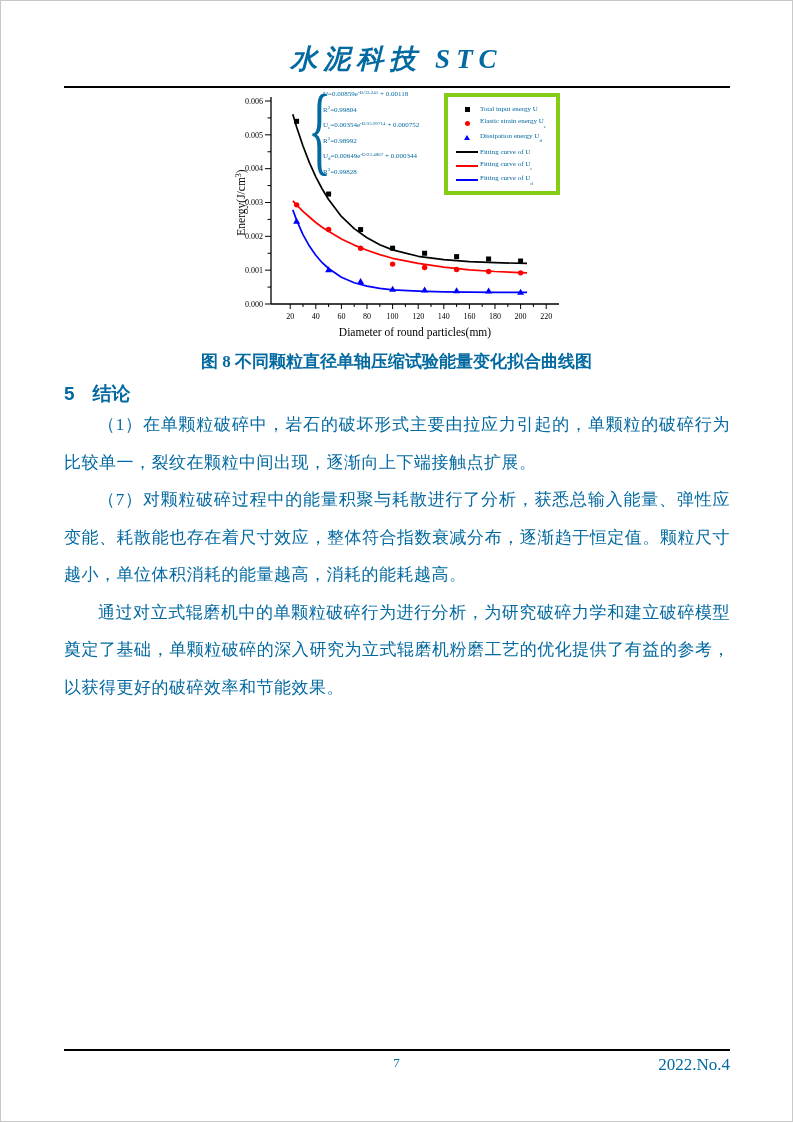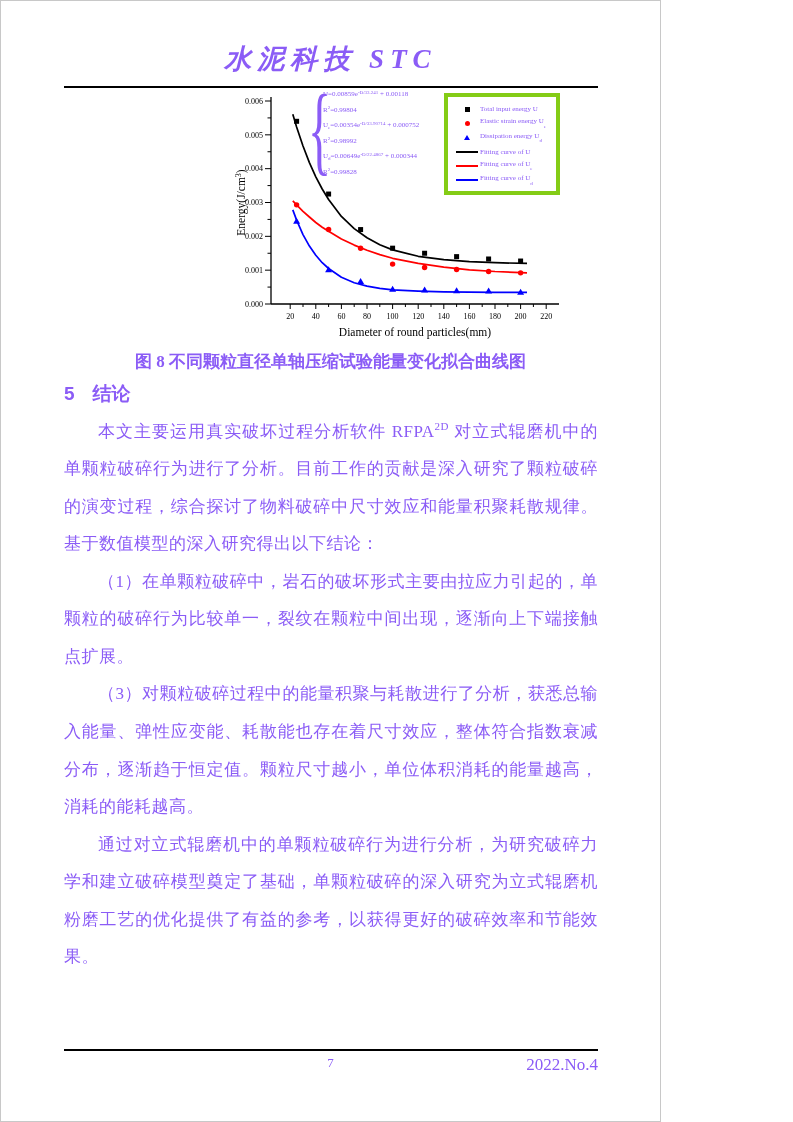--- a/index.html
+++ b/index.html
@@ -1,23 +1,23 @@
 <!DOCTYPE html>
 <html><head>
 <meta charset="utf-8">
 <style>
   html,body{margin:0;padding:0;background:#ffffff;}
   .page{
     position:relative;
-    width:661px;height:1122px;
+    width:793px;height:1122px;
     background:#ffffff;
     border:1px solid #c8c8c8;
     box-sizing:border-box;
     font-family:"Liberation Serif","DejaVu Serif",serif;
-    color:#8b5cf6;
+    color:#0369a1;
     overflow:hidden;
   }
   
   .journal-title{
     position:absolute;top:40px;left:0;right:0;
     text-align:center;
     font-size:27px;font-weight:bold;font-style:italic;
     letter-spacing:6px;
   }
   .header-rule{
@@ -220,23 +220,22 @@
           </span>
           <span class="legend-label">Fitting curve of U<sub>d</sub></span>
         </div>
       </div>
   </div>
 
   <div class="fig-caption">图 8 不同颗粒直径单轴压缩试验能量变化拟合曲线图</div>
 
   <div class="content">
     <h2 class="sec-heading"><span class="sec-num">5</span><span>结论</span></h2>
-    <p class="first"><span>本文主要运用真实破坏过程分析软件 RFPA</span><sup>2D</sup><span> 对立式辊磨机中的单颗粒破碎行为进行了分析。目前工作的贡献是深入研究了颗粒破碎的演变过程，综合探讨了物料破碎中尺寸效应和能量积聚耗散规律。基于数值模型的深入研究得出以下结论：</span></p>
     <p>（1）在单颗粒破碎中，岩石的破坏形式主要由拉应力引起的，单颗粒的破碎行为比较单一，裂纹在颗粒中间出现，逐渐向上下端接触点扩展。</p>
-    <p>（3）对颗粒破碎过程中的能量积聚与耗散进行了分析，获悉总输入能量、弹性应变能、耗散能也存在着尺寸效应，整体符合指数衰减分布，逐渐趋于恒定值。颗粒尺寸越小，单位体积消耗的能量越高，消耗的能耗越高。</p>
+    <p>（7）对颗粒破碎过程中的能量积聚与耗散进行了分析，获悉总输入能量、弹性应变能、耗散能也存在着尺寸效应，整体符合指数衰减分布，逐渐趋于恒定值。颗粒尺寸越小，单位体积消耗的能量越高，消耗的能耗越高。</p>
     <p>通过对立式辊磨机中的单颗粒破碎行为进行分析，为研究破碎力学和建立破碎模型奠定了基础，单颗粒破碎的深入研究为立式辊磨机粉磨工艺的优化提供了有益的参考，以获得更好的破碎效率和节能效果。</p>
   </div>
 
   <div class="footer-rule"></div>
   <div class="footer-page">7</div>
   <div class="footer-issue">2022.No.4</div>
 
 </div>
 
 </body></html>

